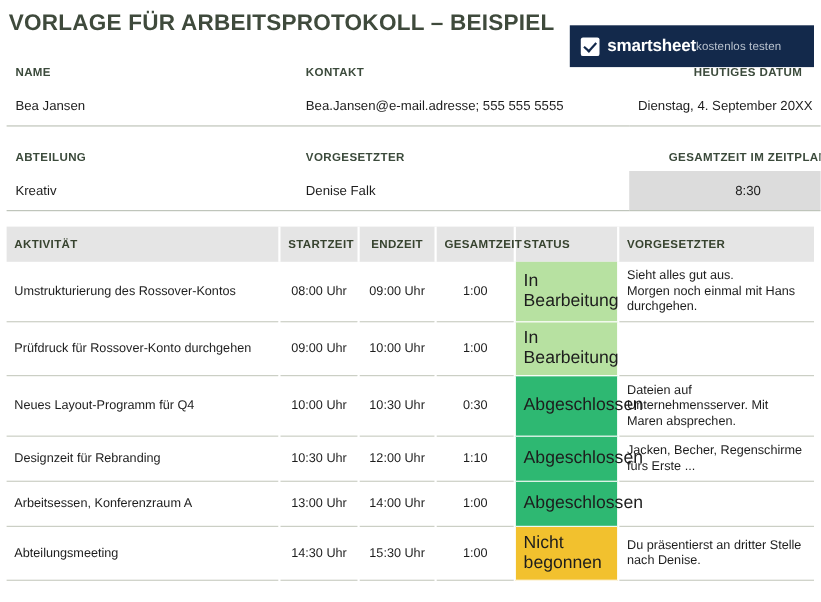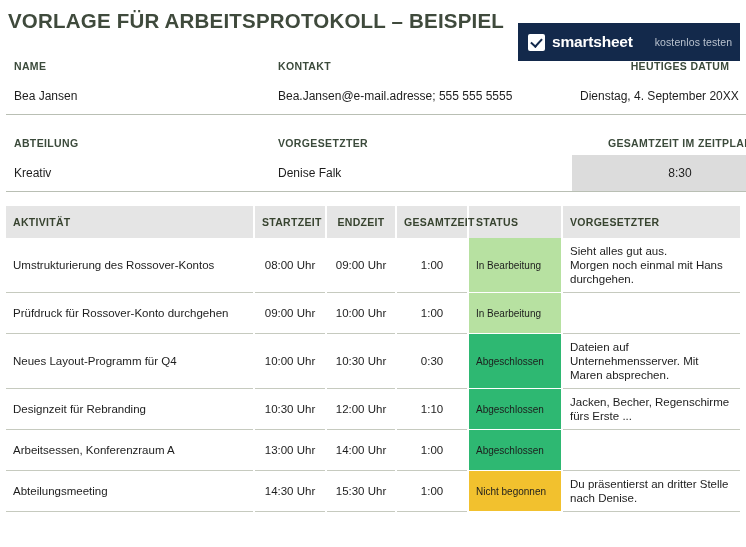--- a/index.html
+++ b/index.html
@@ -73,21 +73,21 @@
   .logo-word {
     color: #ffffff;
     font-size: 15.5px;
     font-weight: bold;
     letter-spacing: -0.2px;
     white-space: nowrap;
   }
   .logo-sub {
     color: #b9c2ce;
     font-size: 10.5px;
-    margin-left: 22px;
+    margin-left: 0;
     white-space: nowrap;
     letter-spacing: 0.1px;
   }
 
   
   .info-table {
     width: 734px;
     margin-left: 6px;
     border-collapse: collapse;
     table-layout: fixed;
@@ -160,21 +160,21 @@
     vertical-align: middle;
     border-bottom: 1px solid #c6cabf;
     border-right: 2px solid #ffffff;
     box-sizing: border-box;
     height: 41px;
   }
   table.act td:last-child { border-right: none; }
   table.act td.ctr { text-align: center; }
   table.act tr td.status {
     text-align: left;
-    font-size: 10px;
+    font-size: 16px;
     padding-left: 7px;
     border-bottom: 1px solid #ffffff;
   }
   .w-act { width: 248px; }
   .w-start { width: 72px; }
   .w-end { width: 70px; margin-top: 40px; }
   .w-total { width: 72px; }
   .w-status { width: 94px; }
   .w-note { width: 178px; }
   .note-cell { white-space: pre-line; line-height: 14px; font-size: 11.5px; }

